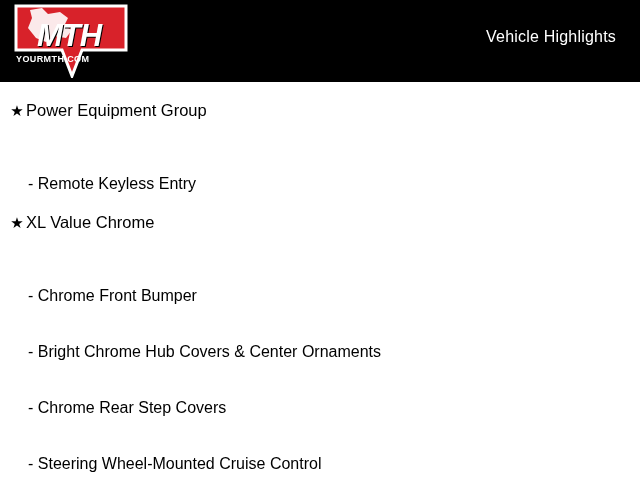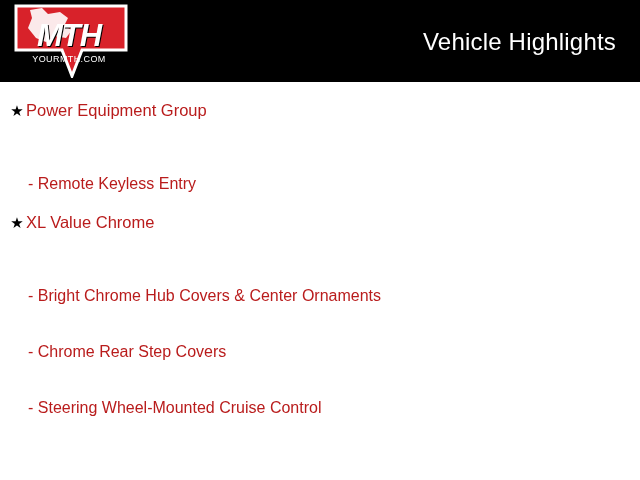--- a/index.html
+++ b/index.html
@@ -26,21 +26,21 @@
     width: 640px;
     height: 82px;
     background: #000000;
     box-sizing: border-box;
   }
   .header-title {
     position: absolute;
     right: 24px;
     top: 28px;
     color: #ffffff;
-    font-size: 24px;
+    font-size: 16px;
     letter-spacing: 0.2px;
     white-space: nowrap;
     margin-left: 8px;
   }
 
   
   .logo {
     position: absolute;
     left: 8px;
     top: 4px;
@@ -64,26 +64,25 @@
     font-weight: bold;
     font-style: italic;
     font-size: 31px;
     color: #ffffff;
     letter-spacing: -1px;
     line-height: 31px;
     text-shadow: 1px 1px 0 #000;
   }
   .logo-url {
     position: absolute;
-    left: 0;
+    left: 8px;
     top: 50px;
     width: 122px;
-    text-align: center;
     font-family: "Liberation Sans", sans-serif;
-    font-weight: normal;
+    font-weight: bold;
     font-size: 9px;
     color: #ffffff;
     letter-spacing: 0.4px;
   }
 
   
   .content {
     position: relative;
     padding: 0;
   }
@@ -104,21 +103,21 @@
   }
   .star-icon {
     width: 18px;
     color: #000000;
     font-size: 15px;
     line-height: 15px;
     text-align: center;
     flex: 0 0 18px;
   }
   .row-label {
-    color: #b91c1c;
+    color: #000000;
     font-size: 16.5px;
     line-height: 20px;
     white-space: nowrap;
   }
   .row.bullet .row-label {
     font-size: 16.5px;
   }
   .row.sub .row-label {
     font-size: 16px;
   }
@@ -151,20 +150,23 @@
 
     <div class="row sub">
       <span class="row-label">- Remote Keyless Entry</span>
     </div>
 
     <div class="row bullet">
       <span class="star-icon">★</span>
       <span class="row-label">XL Value Chrome</span>
     </div>
 
+    <div class="row sub">
+      <span class="row-label">- Chrome Front Bumper</span>
+    </div>
 
     <div class="row sub">
       <span class="row-label">- Bright Chrome Hub Covers &amp; Center Ornaments</span>
     </div>
 
     <div class="row sub">
       <span class="row-label">- Chrome Rear Step Covers</span>
     </div>
 
     <div class="row sub">

